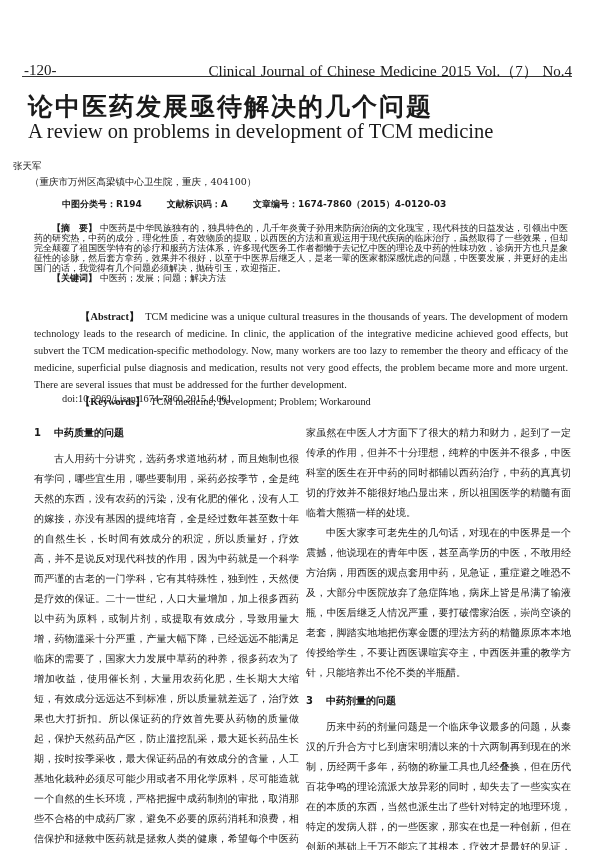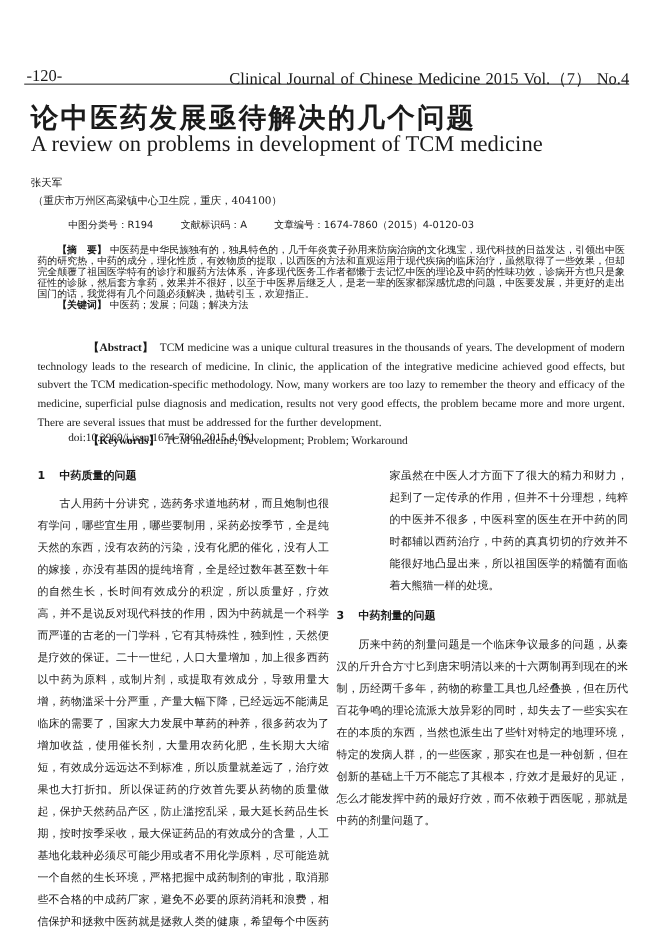--- a/index.html
+++ b/index.html
@@ -6,41 +6,41 @@
   body { width: 600px; height: 850px; position: relative; overflow: hidden;
          font-family: "DejaVu Serif", "Liberation Serif", serif; color: #1a1a1a; }
   .header { position: absolute; left: 22px; top: 60px; width: 550px; height: 16px;
             border-bottom: 1.5px solid #333; font-family: "Liberation Serif", serif; font-size: 15px; }
   .header .page { position: absolute; left: 2px; top: 2px; }
   .header .journal { position: absolute; right: 0; top: 2px; word-spacing: 1px; }
   .title-cn { position: absolute; left: 28px; top: 90px; font-size: 25px; font-weight: bold;
               letter-spacing: 2px; font-family: "DejaVu Sans", sans-serif; }
   .title-en { position: absolute; left: 28px; top: 120px; font-size: 20.5px;
               font-family: "Liberation Serif", serif; }
-  .author { position: absolute; left: 28px; top: 160px; font-size: 9.5px; text-align: center; }
+  .author { position: absolute; left: 13px; top: 160px; font-size: 9.5px; text-align: center; }
   .affil { position: absolute; left: 30px; top: 176px; font-size: 9.5px; }
-  .classif { position: absolute; left: 62px; top: 198px; font-size: 9px; font-weight: normal;
+  .classif { position: absolute; left: 62px; top: 198px; font-size: 9px; font-weight: bold;
              font-family: "DejaVu Sans", sans-serif; word-spacing: 0; }
   .classif span { margin-right: 22px; }
   .abstract-block { position: absolute; left: 34px; top: 223px; width: 534px;
                     font-size: 9px; line-height: 10px; text-align: justify; }
   .abstract-block p { margin: 0; text-indent: 18px; }
   .abstract-block .label { font-weight: bold; font-family: "DejaVu Sans", sans-serif; }
   .abstract-en { position: absolute; left: 34px; top: 308px; width: 534px;
                  font-family: "Liberation Serif", serif; font-size: 10.3px; line-height: 17px;
                  text-align: justify; }
   .abstract-en p { margin: 0; text-indent: 18px; }
   .abstract-en .label { font-weight: bold; margin-left: 28px; }
   .doi { position: absolute; left: 62px; top: 393px; font-family: "Liberation Serif", serif; font-size: 10.3px; }
   .col { position: absolute; top: 420px; width: 265px; font-size: 10px; line-height: 20px;
          text-align: justify; font-family: "DejaVu Serif", serif; }
   .col.left { left: 34px; }
   .col.right { left: 306px; top: 423px; }
   .col p { margin: 0; text-indent: 20px; }
-  .col p.noindent { text-indent: 0; margin-left: 48px; }
+  .col p.noindent { text-indent: 0; }
   .col h3 { margin: 3px 0 6px 0; font-size: 10px; font-weight: bold; font-family: "DejaVu Sans", sans-serif; }
   .col h3 .num { display: inline-block; width: 20px; }
 </style>
 </head>
 <body>
 
 <div class="header">
   <span class="page">-120-</span>
   <span class="journal">Clinical Journal of Chinese Medicine 2015   Vol.（7）   No.4</span>
 </div>
@@ -70,15 +70,16 @@
 <div class="doi">doi:10.3969/j.issn.1674-7860.2015.4.061</div>
 
 <div class="col left">
   <h3><span class="num">1</span><span>中药质量的问题</span></h3>
   <p>古人用药十分讲究，选药务求道地药材，而且炮制也很有学问，哪些宜生用，哪些要制用，采药必按季节，全是纯天然的东西，没有农药的污染，没有化肥的催化，没有人工的嫁接，亦没有基因的提纯培育，全是经过数年甚至数十年的自然生长，长时间有效成分的积淀，所以质量好，疗效高，并不是说反对现代科技的作用，因为中药就是一个科学而严谨的古老的一门学科，它有其特殊性，独到性，天然便是疗效的保证。二十一世纪，人口大量增加，加上很多西药以中药为原料，或制片剂，或提取有效成分，导致用量大增，药物滥采十分严重，产量大幅下降，已经远远不能满足临床的需要了，国家大力发展中草药的种养，很多药农为了增加收益，使用催长剂，大量用农药化肥，生长期大大缩短，有效成分远远达不到标准，所以质量就差远了，治疗效果也大打折扣。所以保证药的疗效首先要从药物的质量做起，保护天然药品产区，防止滥挖乱采，最大延长药品生长期，按时按季采收，最大保证药品的有效成分的含量，人工基地化栽种必须尽可能少用或者不用化学原料，尽可能造就一个自然的生长环境，严格把握中成药制剂的审批，取消那些不合格的中成药厂家，避免不必要的原药消耗和浪费，相信保护和拯救中医药就是拯救人类的健康，希望每个中医药工作者都视为己任，从平时的点点滴滴做起。</p>
 
 </div>
 
 <div class="col right">
   <p class="noindent">家虽然在中医人才方面下了很大的精力和财力，起到了一定传承的作用，但并不十分理想，纯粹的中医并不很多，中医科室的医生在开中药的同时都辅以西药治疗，中药的真真切切的疗效并不能很好地凸显出来，所以祖国医学的精髓有面临着大熊猫一样的处境。</p>
+  <p>中医大家李可老先生的几句话，对现在的中医界是一个震撼，他说现在的青年中医，甚至高学历的中医，不敢用经方治病，用西医的观点套用中药，见急证，重症避之唯恐不及，大部分中医院放弃了急症阵地，病床上皆是吊满了输液瓶，中医后继乏人情况严重，要打破儒家治医，崇尚空谈的老套，脚踏实地地把伤寒金匮的理法方药的精髓原原本本地传授给学生，不要让西医课喧宾夺主，中西医并重的教学方针，只能培养出不伦不类的半瓶醋。</p>
   <h3 style="margin-top:8px"><span class="num">3</span><span>中药剂量的问题</span></h3>
   <p>历来中药的剂量问题是一个临床争议最多的问题，从秦汉的斤升合方寸匕到唐宋明清以来的十六两制再到现在的米制，历经两千多年，药物的称量工具也几经叠换，但在历代百花争鸣的理论流派大放异彩的同时，却失去了一些实实在在的本质的东西，当然也派生出了些针对特定的地理环境，特定的发病人群，的一些医家，那实在也是一种创新，但在创新的基础上千万不能忘了其根本，疗效才是最好的见证，怎么才能发挥中药的最好疗效，而不依赖于西医呢，那就是中药的剂量问题了。</p>
 </div>
 
 </body></html>

